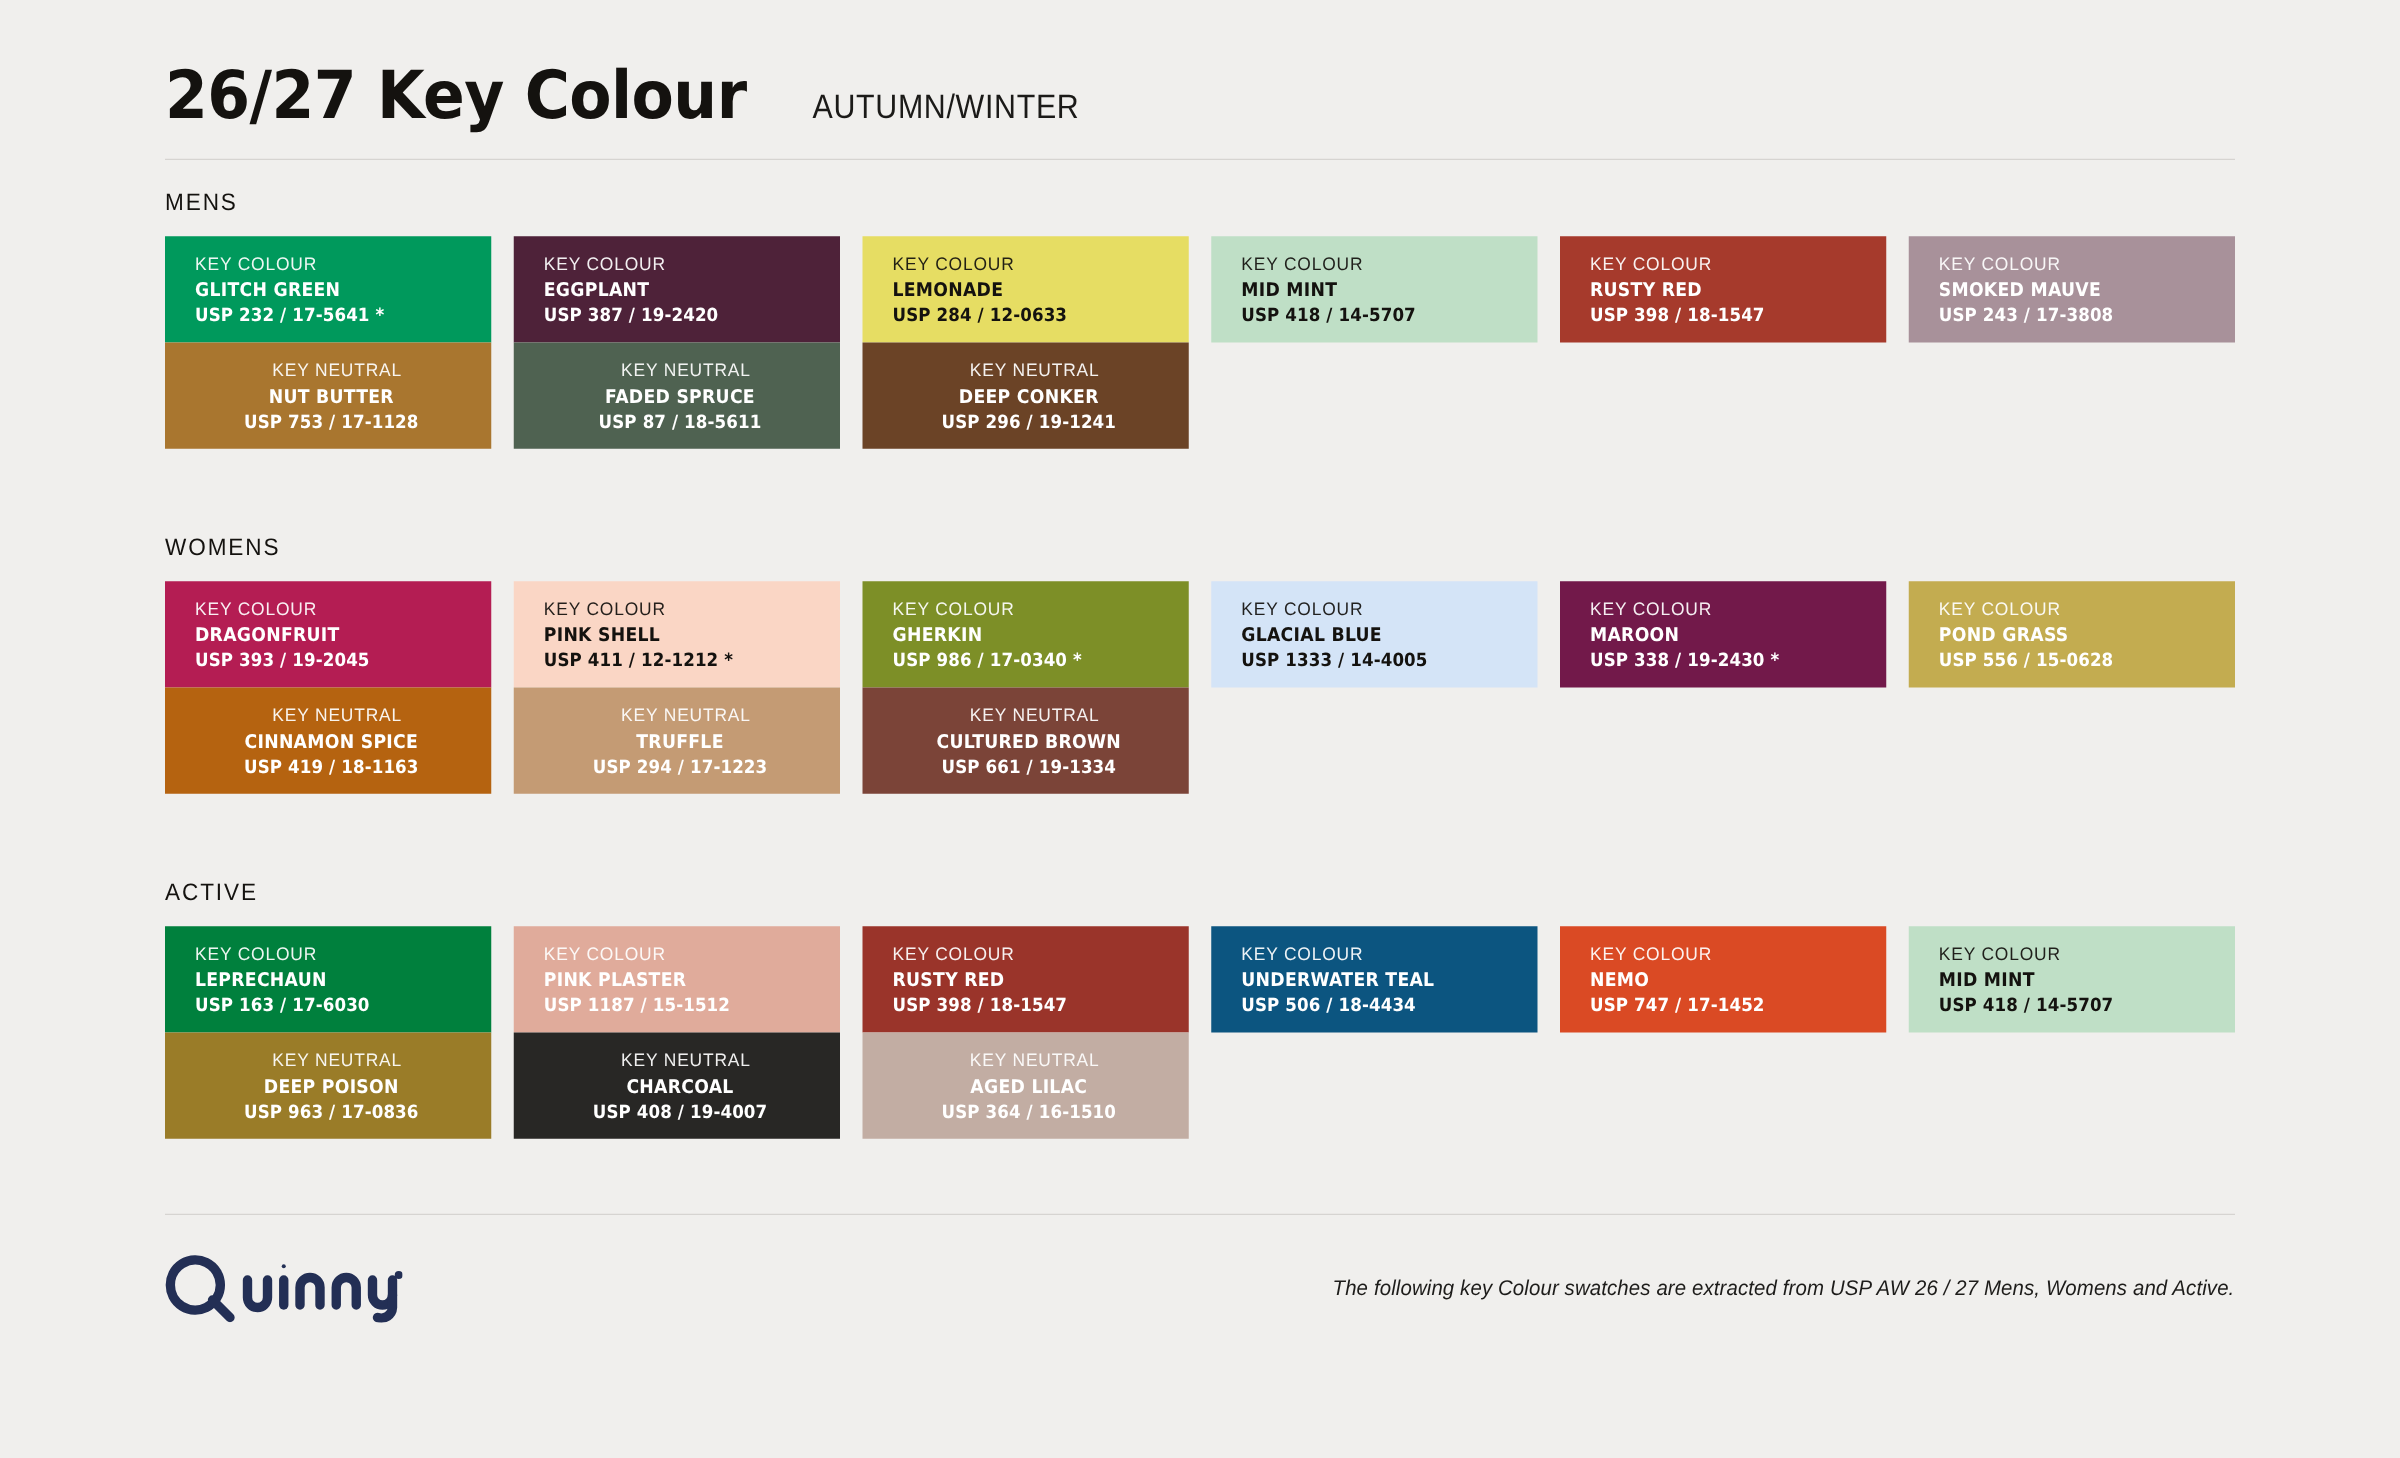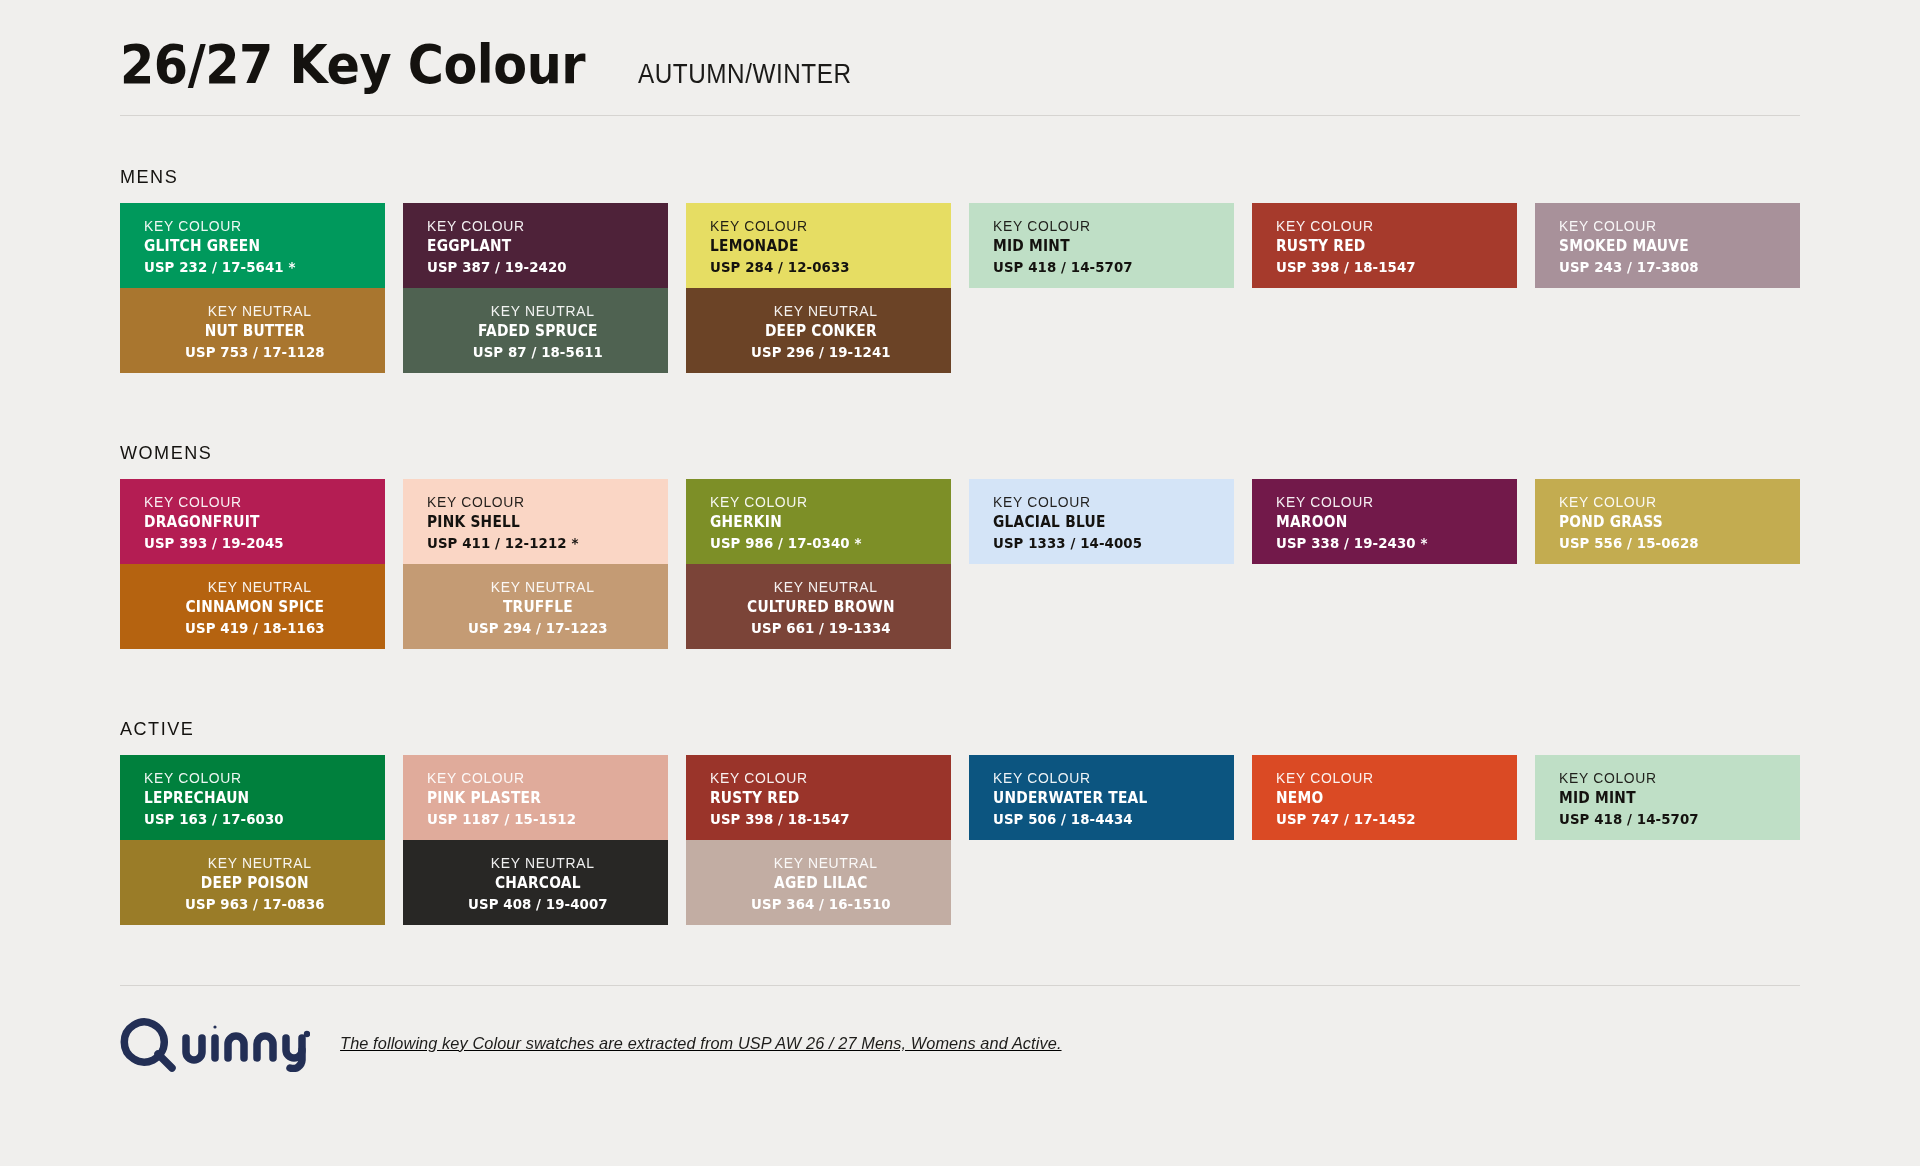--- a/index.html
+++ b/index.html
@@ -11,21 +11,21 @@
     background: #f0efed;
     font-family: "Liberation Sans", sans-serif;
     -webkit-font-smoothing: antialiased;
   }
 
   .page {
     position: relative;
     width: 1920px;
     height: 1166px;
     background: #f0efed;
-    padding: 0;
+    padding: 12px;
     overflow: hidden;
   }
 
   
   .header {
     padding: 38px 120px 0 120px;
   }
   .title-row {
     display: flex;
     align-items: baseline;
@@ -58,21 +58,21 @@
     margin: 0 120px;
   }
 
   
   .sections {
     padding: 0 120px;
   }
   .section {
     margin-top: 69px;
   }
-  .section:first-child { margin-top: 50px; }
+  .section:first-child { margin-top: 24px; }
 
   .section-label {
     font-family: "Liberation Sans", sans-serif;
     font-size: 19px;
     letter-spacing: 1.6px;
     color: #14120f;
     margin-bottom: 15px;
     transform: scaleX(0.95);
     transform-origin: left center;
   }
@@ -130,22 +130,22 @@
 
   
   .footer-rule {
     height: 1px;
     background: #d6d4d1;
     margin: 60px 120px 0 120px;
   }
   .footer {
     display: flex;
     align-items: center;
+    justify-content: space-between;
     padding: 26px 120px 0 120px;
-    text-decoration: underline;
   }
   .logo {
     display: block;
   }
   .footer-note {
     font-family: "Liberation Sans", sans-serif;
     font-style: italic;
     font-size: 17px;
     color: #1d1c1a;
     letter-spacing: 0.1px;

